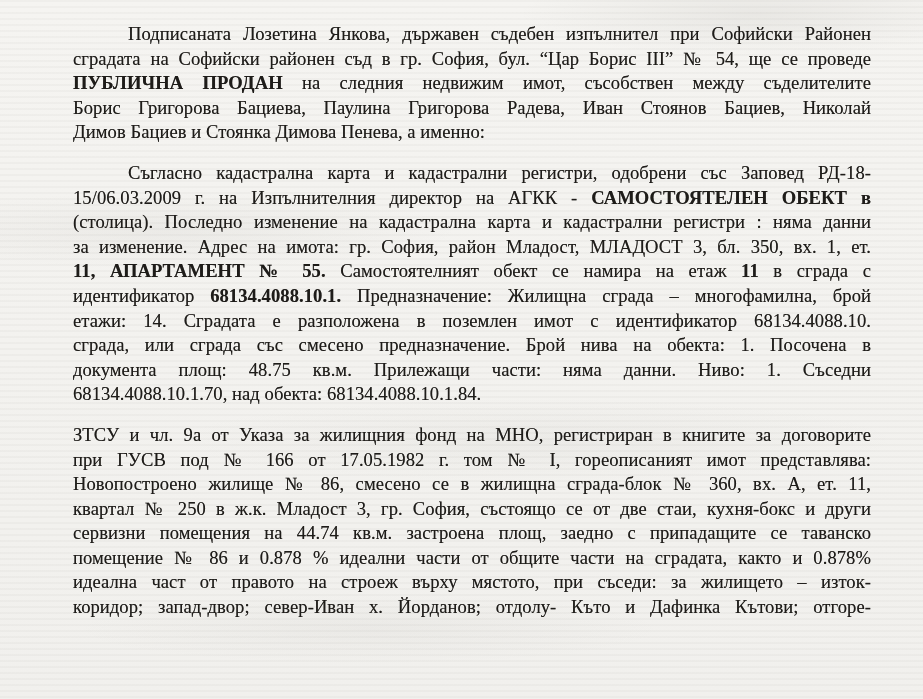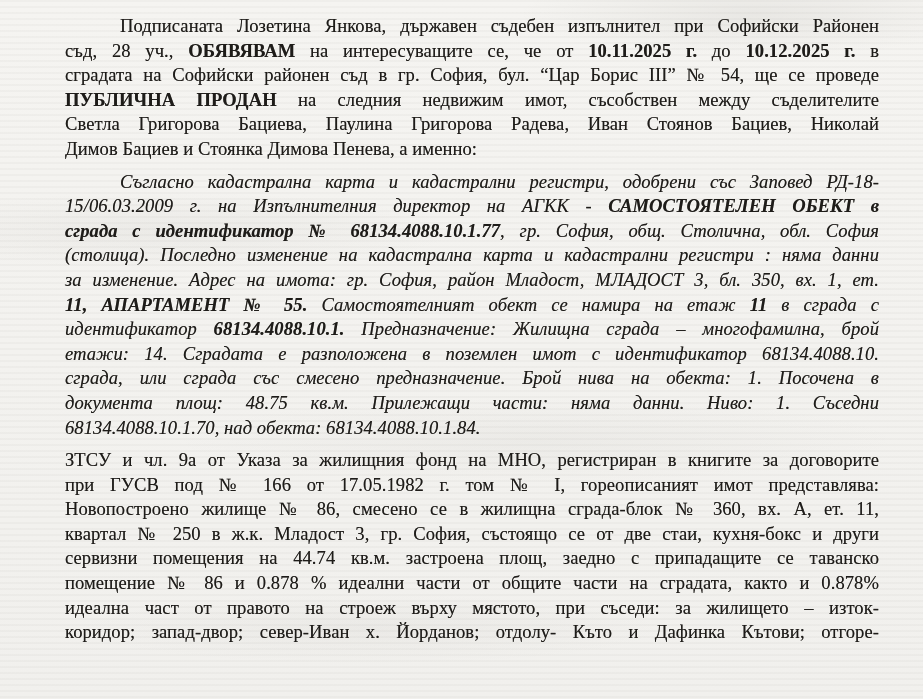--- a/index.html
+++ b/index.html
@@ -19,49 +19,47 @@
     position:absolute;
     left:57px;top:6px;width:830px;
     font-family:"Liberation Serif","DejaVu Serif",serif;
     font-size:18.6px;
     line-height:24.6px;
     letter-spacing:0.05px;
     color:#1e1c19;
     text-shadow:0 0 0.5px rgba(30,28,25,0.55);
     filter:blur(0.2px);
   }
-  .para{margin:8px;}
-  .para.p2{margin-top:3px;font-style:italic;}
+  .para{margin:16px;}
+  .para.p2{margin-top:3px;}
   .para.p3{margin-top:6px;}
   .line{
     text-align:justify;
     text-align-last:justify;
     white-space:normal;
   }
   .line.lastline{text-align-last:left;}
   .line.indent{text-indent:55px;}
   .b{font-weight:bold;}
 </style>
 </head>
 <body>
 
 <div class="page">
   <div class="textblock" id="doc-root">
       <div class="para p1">
         <div class="line indent"><span class="n">Подписаната Лозетина Янкова, държавен съдебен изпълнител при Софийски Районен</span></div>
-        <div class="line"><span class="n">съд, 28 уч., </span><span class="b">ОБЯВЯВАМ</span><span class="n"> на интересуващите се, че от </span><span class="b">10.11.2025 г.</span><span class="n"> до </span><span class="b">10.12.2025 г.</span><span class="n"> в</span></div>
         <div class="line"><span class="n">сградата на Софийски районен съд в гр. София, бул. “Цар Борис III” № 54, ще се проведе</span></div>
         <div class="line"><span class="b">ПУБЛИЧНА ПРОДАН</span><span class="n"> на следния недвижим имот, съсобствен между съделителите</span></div>
-        <div class="line"><span class="n">Светла Григорова Бациева, Паулина Григорова Радева, Иван Стоянов Бациев, Николай</span></div>
+        <div class="line"><span class="n">Борис Григорова Бациева, Паулина Григорова Радева, Иван Стоянов Бациев, Николай</span></div>
         <div class="line lastline"><span class="n">Димов Бациев и Стоянка Димова Пенева, а именно:</span></div>
       </div>
       <div class="para p2">
         <div class="line indent"><span class="n">Съгласно кадастрална карта и кадастрални регистри, одобрени със Заповед РД-18-</span></div>
         <div class="line"><span class="n">15/06.03.2009 г. на Изпълнителния директор на АГКК - </span><span class="b">САМОСТОЯТЕЛЕН ОБЕКТ в</span></div>
-        <div class="line"><span class="b">сграда с идентификатор № 68134.4088.10.1.77</span><span class="n">, гр. София, общ. Столична, обл. София</span></div>
         <div class="line"><span class="n">(столица). Последно изменение на кадастрална карта и кадастрални регистри : няма данни</span></div>
         <div class="line"><span class="n">за изменение. Адрес на имота: гр. София, район Младост, МЛАДОСТ 3, бл. 350, вх. 1, ет.</span></div>
         <div class="line"><span class="b">11, АПАРТАМЕНТ № 55.</span><span class="n"> Самостоятелният обект се намира на етаж </span><span class="b">11</span><span class="n"> в сграда с</span></div>
         <div class="line"><span class="n">идентификатор </span><span class="b">68134.4088.10.1.</span><span class="n"> Предназначение: Жилищна сграда – многофамилна, брой</span></div>
         <div class="line"><span class="n">етажи: 14. Сградата е разположена в поземлен имот с идентификатор 68134.4088.10.</span></div>
         <div class="line"><span class="n">сграда, или сграда със смесено предназначение. Брой нива на обекта: 1. Посочена в</span></div>
         <div class="line"><span class="n">документа площ: 48.75 кв.м. Прилежащи части: няма данни. Ниво: 1. Съседни</span></div>
         <div class="line lastline"><span class="n">68134.4088.10.1.70, над обекта: 68134.4088.10.1.84.</span></div>
       </div>
       <div class="para p3">

